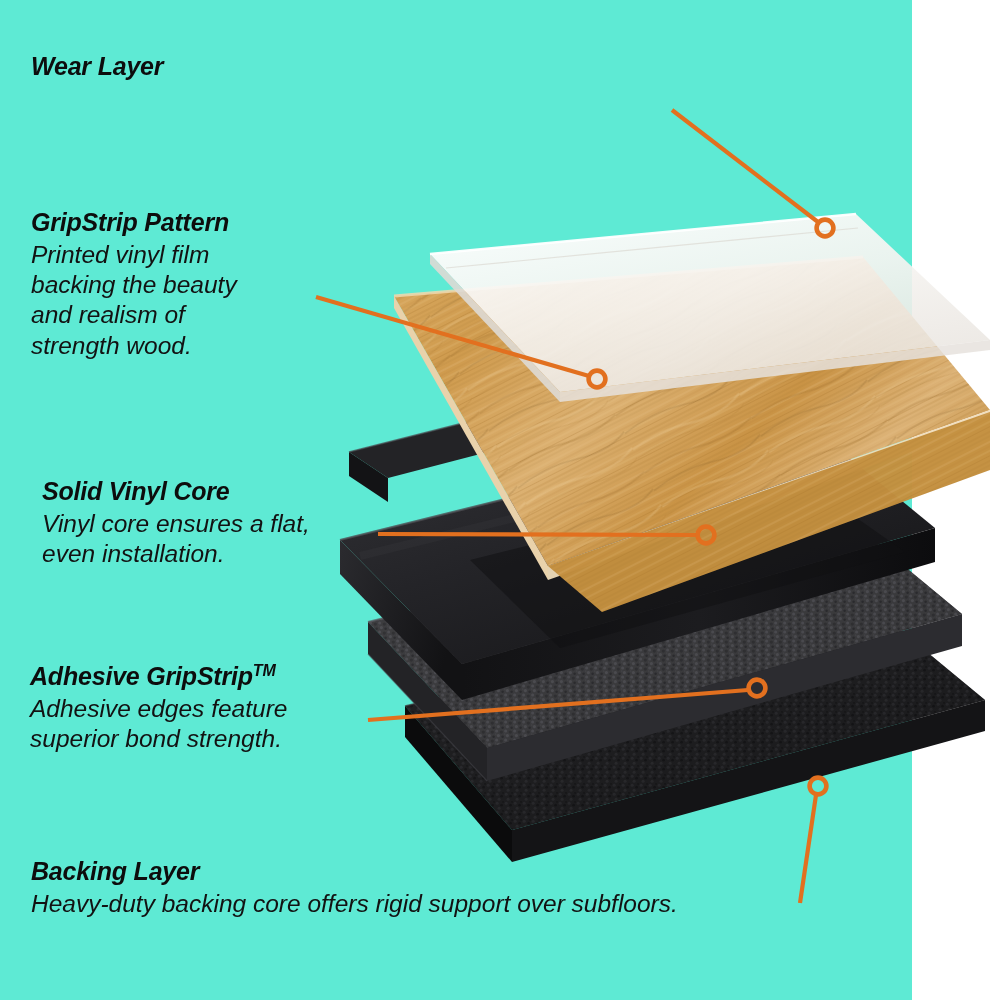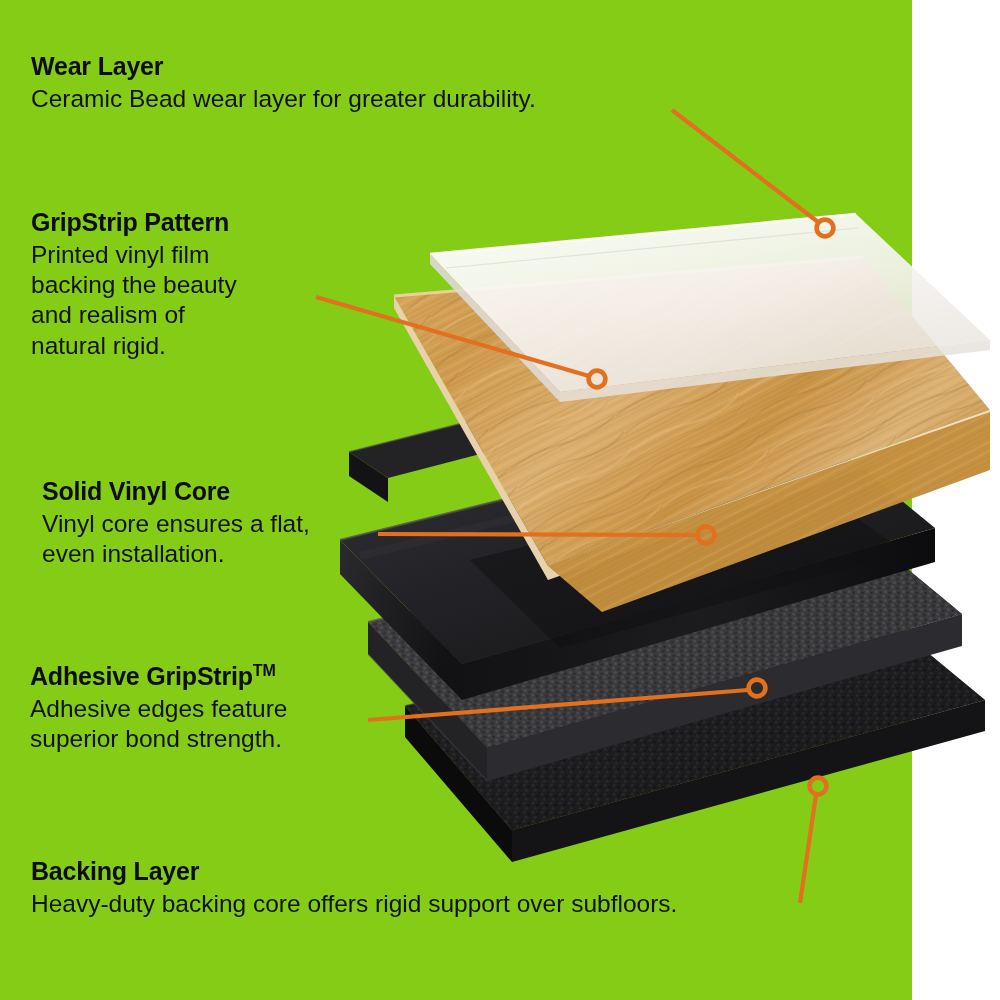--- a/index.html
+++ b/index.html
@@ -12,21 +12,22 @@
     width: 1000px; height: 1000px;
     font-family: "Liberation Sans", "DejaVu Sans", sans-serif;
     color: #111111;
     overflow: hidden;
     position: relative;
   }
   #stage {
     position: relative;
     width: 912px;
     height: 1000px;
-    background: #84cc16;
+    background: #5eead4;
+    font-style: italic;
   }
 
   
   #illustration {
     position: absolute;
     left: 0; top: 0;
     width: 1000px; height: 1000px;
     pointer-events: none;
   }
 
@@ -250,30 +251,29 @@
 
       <g>
         <path class="leader-line" d="M800,903 L816,795"></path>
         <circle class="leader-ring" cx="818" cy="786" r="8.4"></circle>
       </g>
     </g>
   </svg>
 
   <div class="callout" id="callout-wear">
     <div class="c-title">Wear Layer</div>
-    <div class="c-body">Ceramic Bead wear layer for greater durability.</div>
   </div>
 
   <div class="callout" id="callout-deco">
     <div class="c-title">GripStrip Pattern</div>
     <div class="c-body">
       <div>Printed vinyl film</div>
       <div>backing the beauty</div>
       <div>and realism of</div>
-      <div>natural rigid.</div>
+      <div>strength wood.</div>
     </div>
   </div>
 
   <div class="callout" id="callout-core">
     <div class="c-title">Solid Vinyl Core</div>
     <div class="c-body">
       <div>Vinyl core ensures a flat,</div>
       <div>even installation.</div>
     </div>
   </div>

